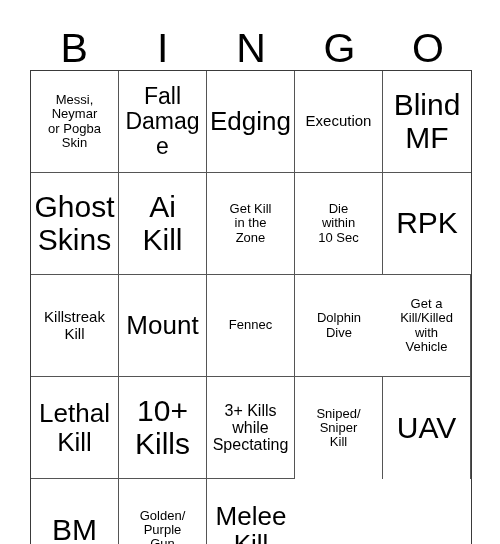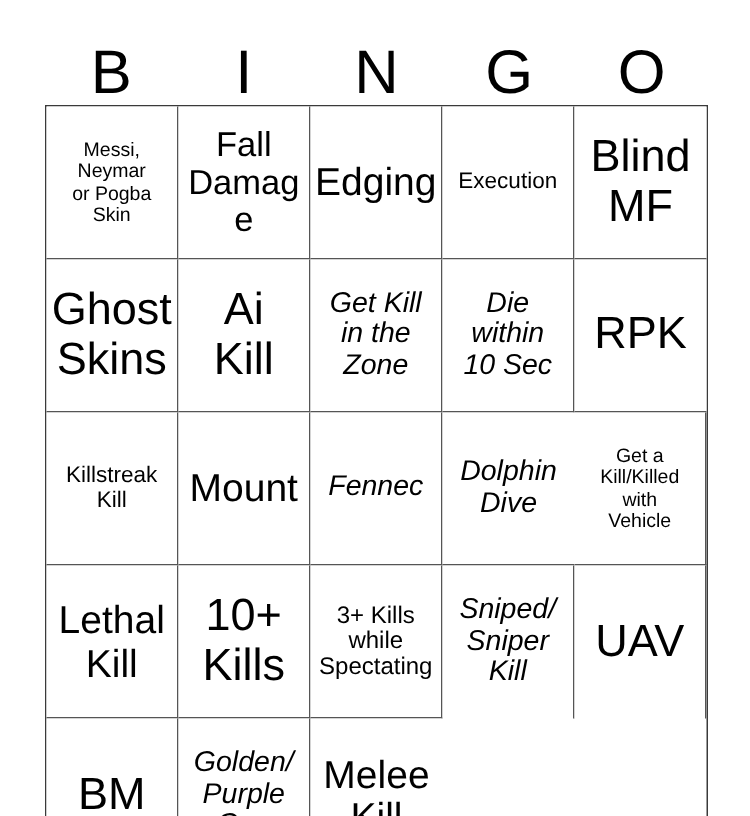--- a/index.html
+++ b/index.html
@@ -78,21 +78,21 @@
     color: #000000;
     word-break: normal;
     overflow-wrap: break-word;
     white-space: pre-line;
     font-family: "Liberation Sans", sans-serif;
   }
   
   .fs-xxl { font-size: 30px; }
   .fs-xl  { font-size: 26px; }
   .fs-lg  { font-size: 23px; }
-  .fs-md  { font-size: 19px; font-style: italic; }
+  .fs-md  { font-size: 13px; }
   .fs-sm  { font-size: 15px; }
   .fs-xs  { font-size: 13px; }
   .fs-xxs { font-size: 16px; }
 </style>
 </head>
 <body>
 
 <div id="card">
 
   <div id="header-row">

